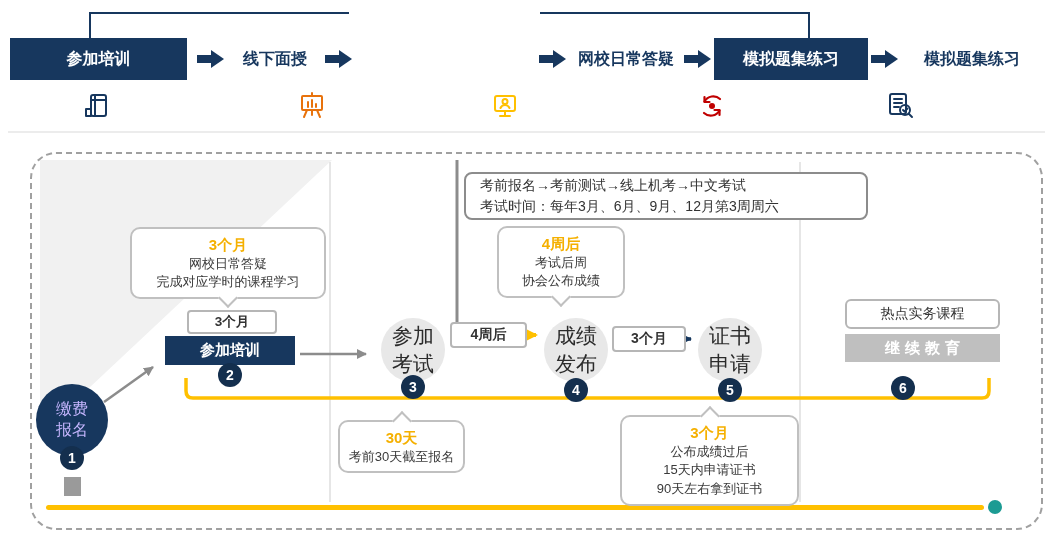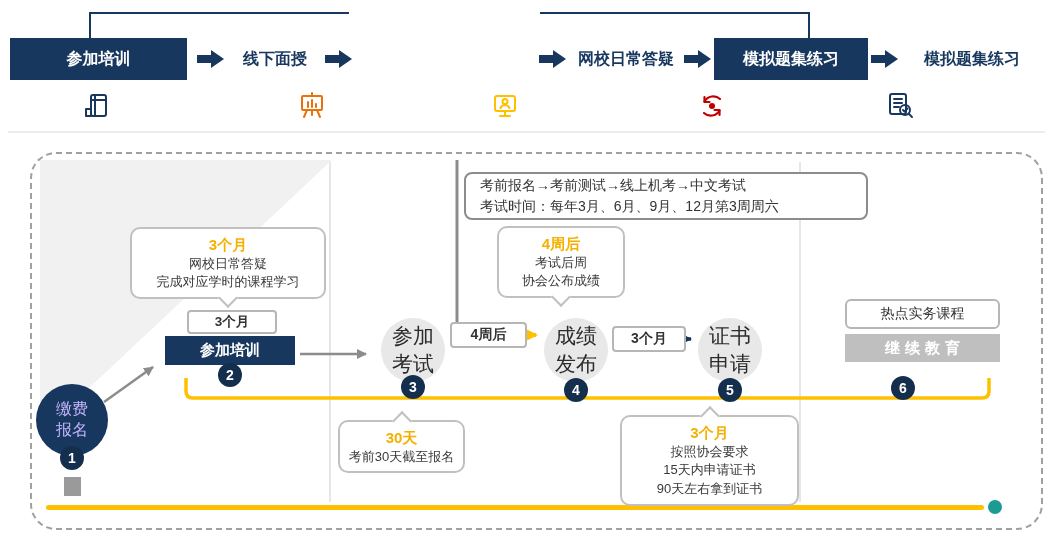--- a/index.html
+++ b/index.html
@@ -207,21 +207,21 @@
 协会公布成绩</div>
     <i class="tail tail-down"></i>
   </div>
   <div class="callout co-deadline">
     <div class="co-title">30天</div>
     <div class="co-body">考前30天截至报名</div>
     <i class="tail tail-up"></i>
   </div>
   <div class="callout co-cert">
     <div class="co-title">3个月</div>
-    <div class="co-body">按照协会要求
+    <div class="co-body">公布成绩过后
 15天内申请证书
 90天左右拿到证书</div>
     <i class="tail tail-up"></i>
   </div>
 
   <div class="start-circle">缴费
 报名</div>
   <div class="gray-square"></div>
 
   <div class="duration-box">3个月</div>

